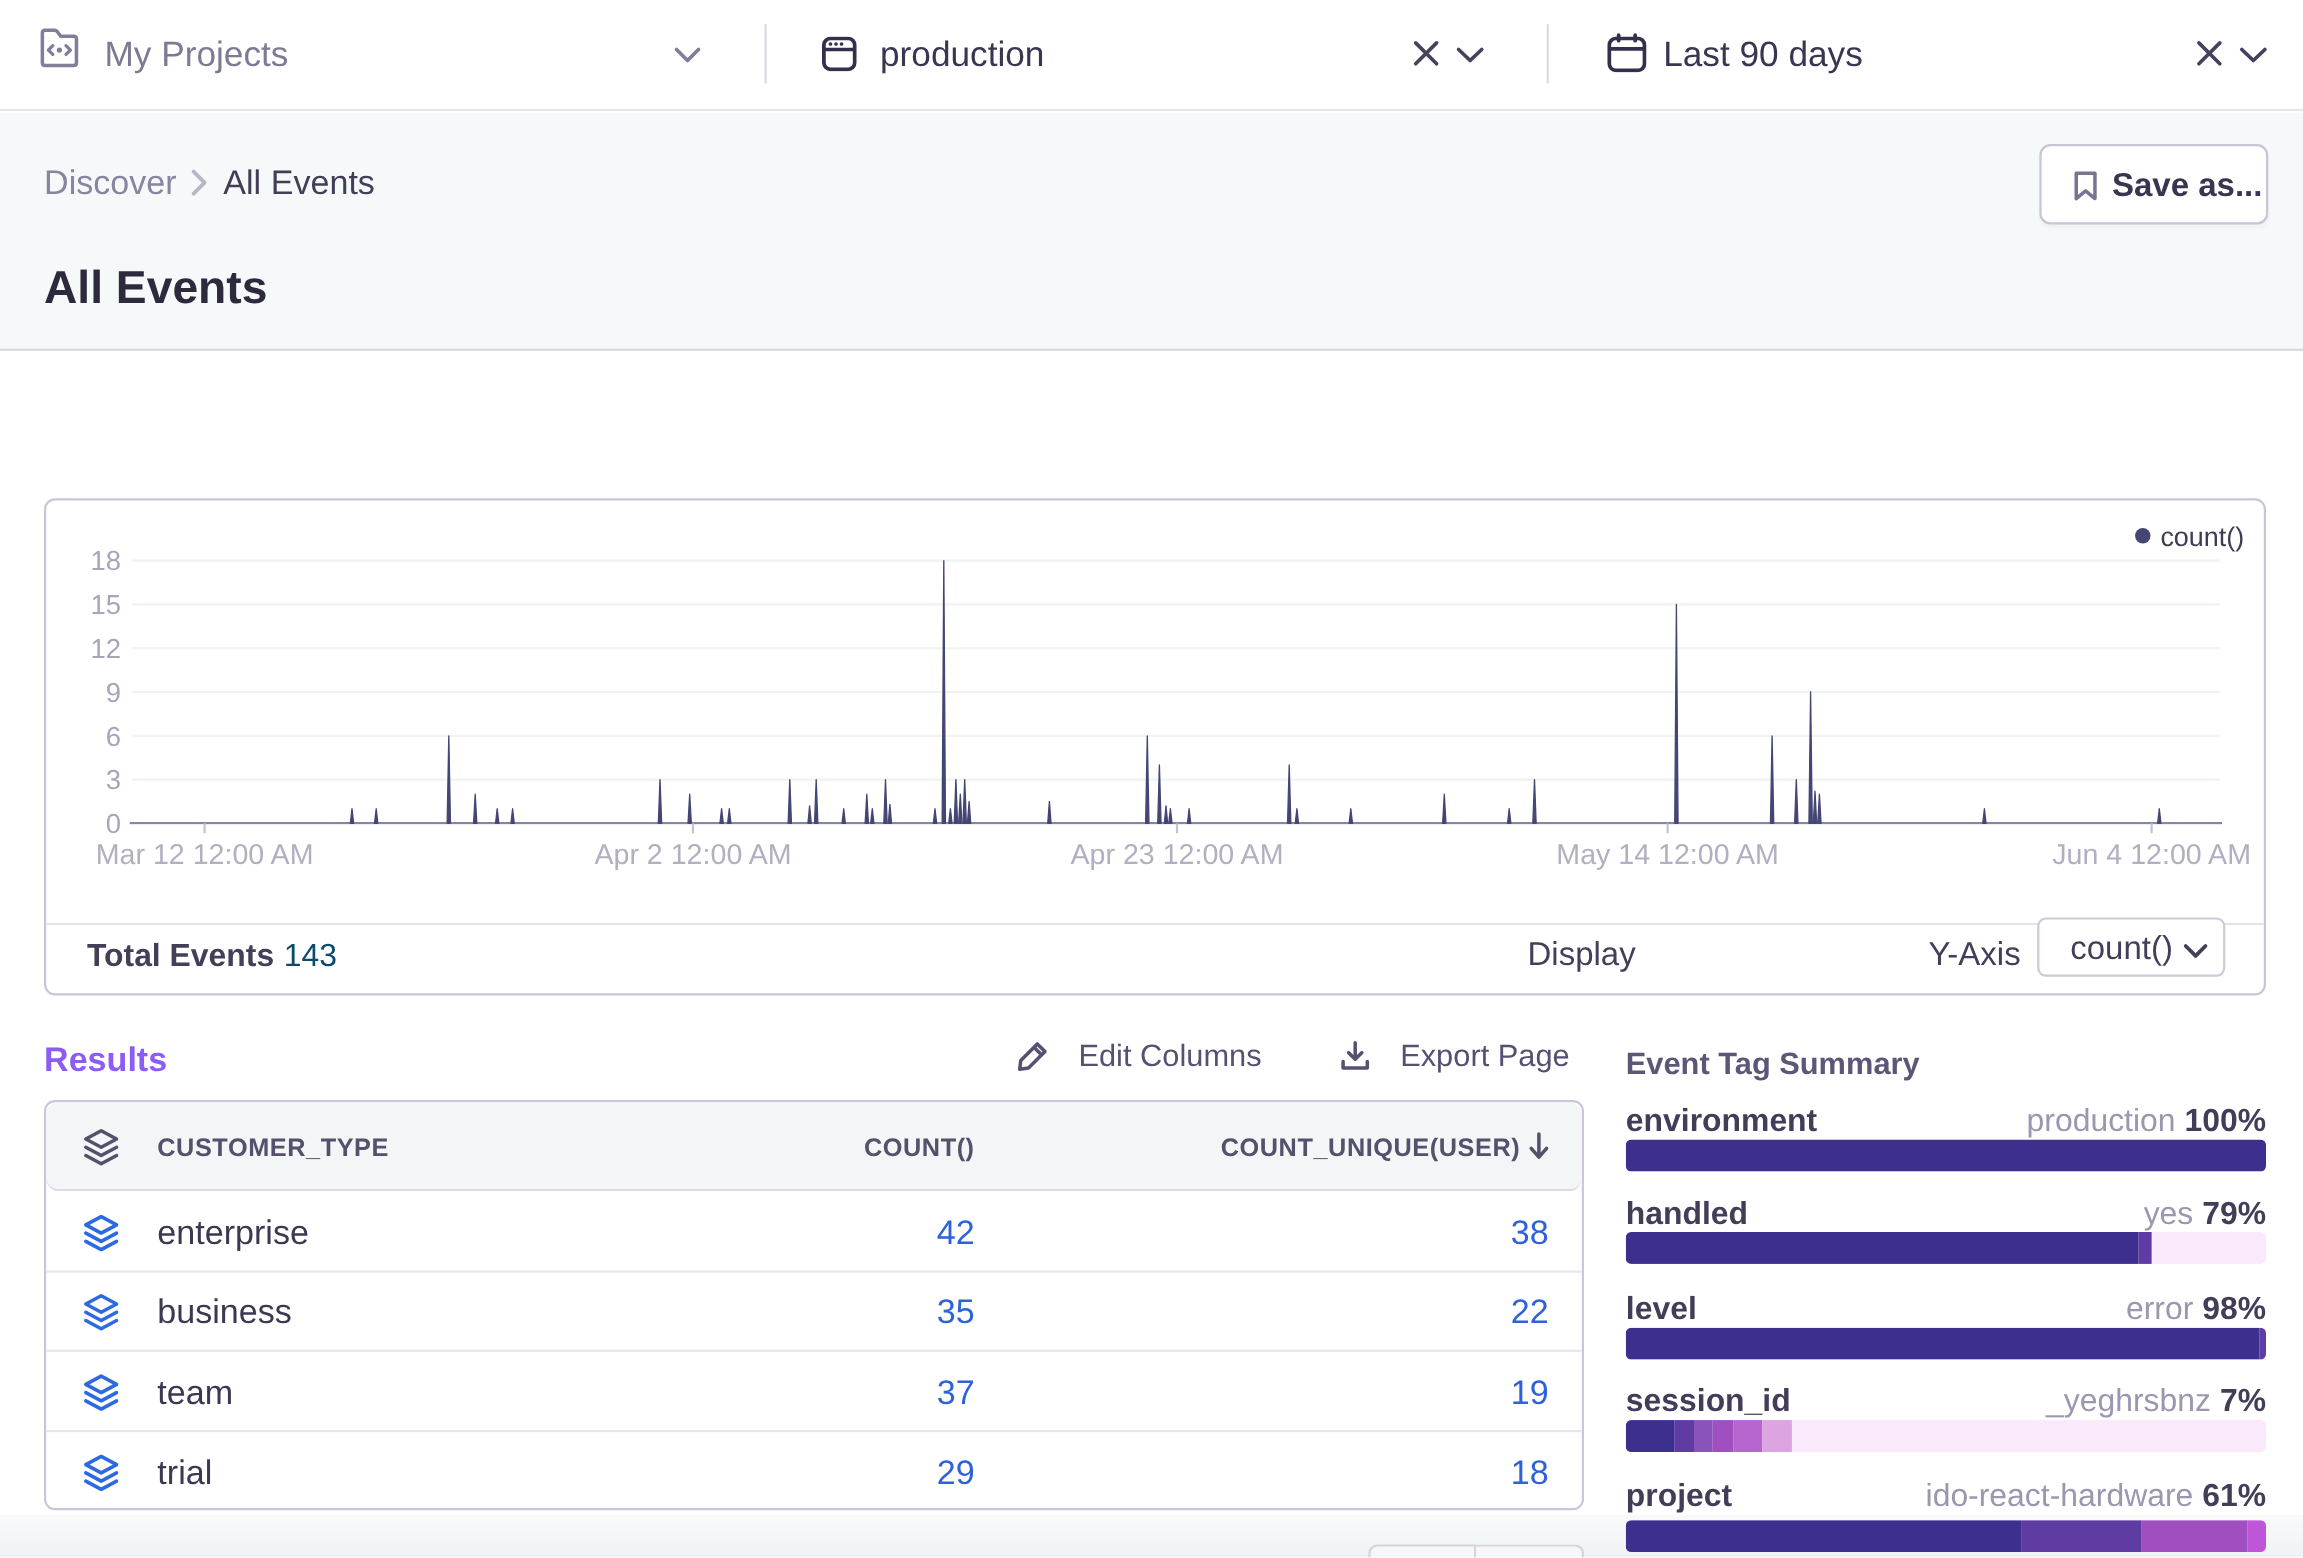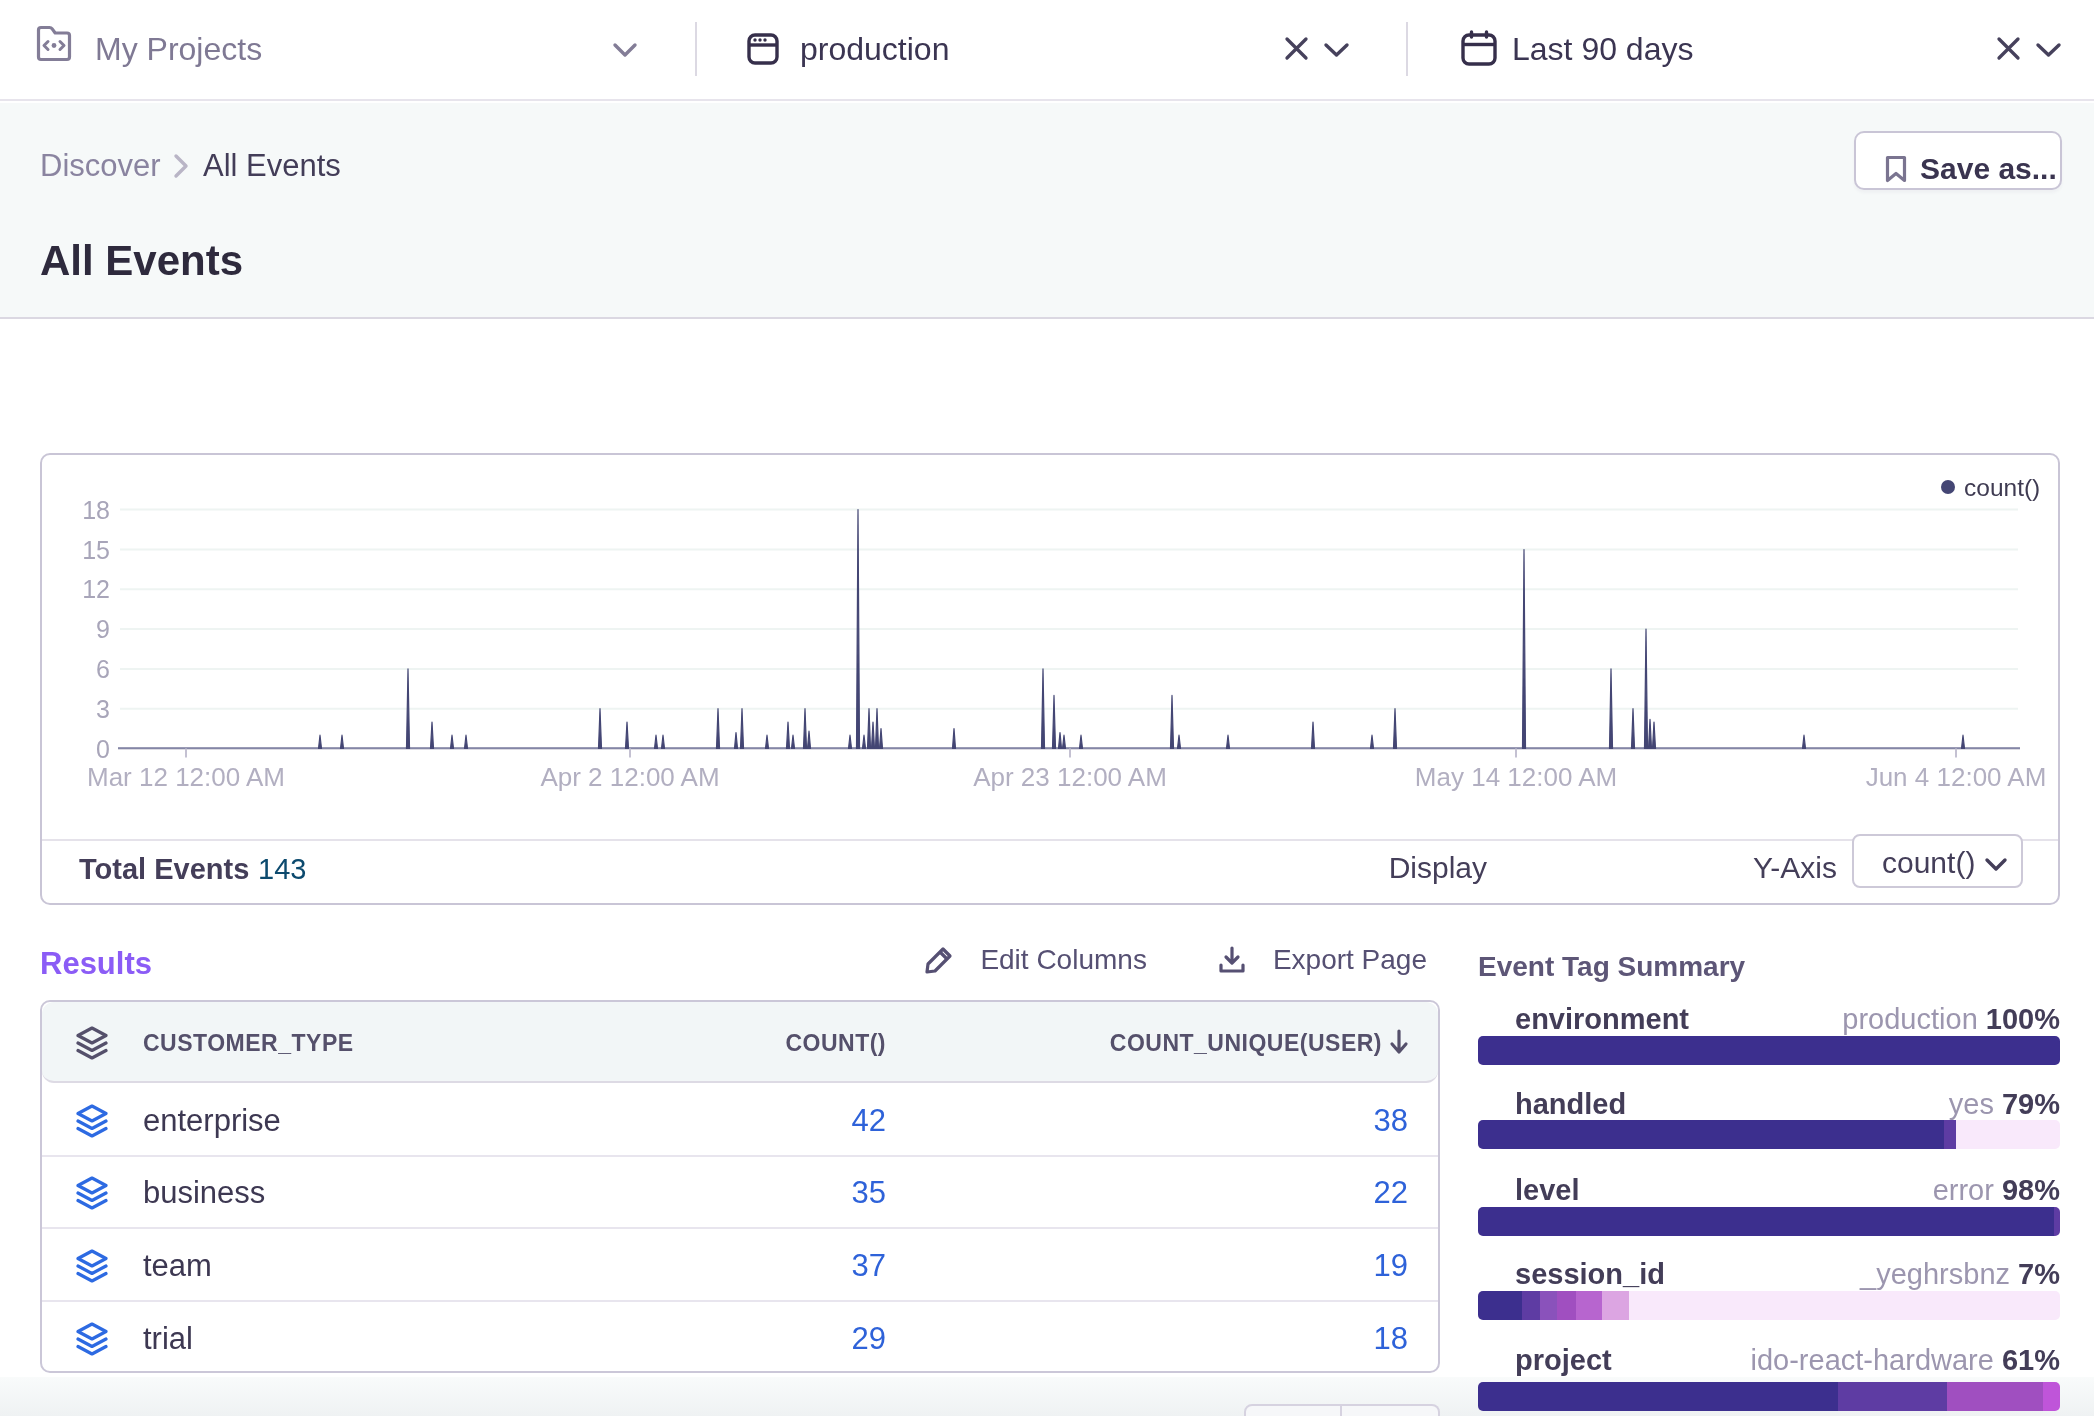--- a/index.html
+++ b/index.html
@@ -10,21 +10,21 @@
 
 
 #topbar { position:absolute; left:0; top:0; width:2094px; height:101px; background:#fff; border-bottom:2px solid #e7e4ec; }
 .tbtext { position:absolute; font-size:32px; color:#3b3552; white-space:nowrap; }
 .tbmuted { color:#7f7994; }
 .vdiv { position:absolute; top:22px; width:2px; height:54px; background:#dcd9e3; }
 
 
 #subhead { position:absolute; left:0; top:103px; width:2094px; height:216px; background:#f6f9f9; border-bottom:2px solid #dbd8e2; }
 #crumbs { position:absolute; left:40px; top:45px; font-size:31px; color:#8a84a0; }
-#saveas { position:absolute; left:1854px; top:28px; width:208px; height:59px; background:#fff; border:2px solid #c9c5d6; border-radius:10px; box-shadow:0 3px 3px rgba(70,60,100,0.04); }
+#saveas { position:absolute; left:1854px; top:28px; width:208px; height:73px; background:#fff; border:2px solid #c9c5d6; border-radius:10px; box-shadow:0 3px 3px rgba(70,60,100,0.04); }
 #saveas span { position:absolute; left:64px; top:19px; font-size:30px; font-weight:bold; color:#3a3450; }
 #pagetitle { position:absolute; left:40px; top:134px; font-size:42px; font-weight:bold; color:#2e2a3d; letter-spacing:0px; }
 
 
 #search { position:absolute; left:40px; top:353px; width:2020px; height:77px; background:#fff; border:2px solid #c7c3d4; border-radius:10px; }
 #search .q { position:absolute; left:56px; top:21px; font-size:30px; color:#433e58; }
 
 
 #chartpanel { position:absolute; left:40px; top:453px; width:2020px; height:452px; background:#fff; border:2px solid #c9c5d6; border-radius:10px; }
 #chartfooter { position:absolute; left:0px; top:384px; width:2016px; height:64px; border-top:2px solid #e5e2ea; }
@@ -41,21 +41,21 @@
 #rtable { position:absolute; left:40px; top:1000px; width:1400px; height:373px; background:#fff; border:2px solid #cbc7d8; border-radius:10px; overflow:hidden; }
 #rthead { position:absolute; left:0; top:0; width:1396px; height:81px; background:#f2f6f7; border-bottom:2px solid #dddae4;border-radius:12px; }
 .hcell { position:absolute; top:28px; font-size:23px; font-weight:bold; color:#55506b; letter-spacing:0.5px; }
 .rrow { position:absolute; left:0; width:1396px; height:73px; border-bottom:2px solid #e8e5ee; }
 .rrow .name { position:absolute; left:101px; top:19px; font-size:31px; color:#3d3852; }
 .rrow .num { position:absolute; top:19px; font-size:31px; color:#2e62d9; text-align:right; }
 
 
 #tags { position:absolute; left:1478px; top:948px; width:582px; }
 #tagtitle { position:absolute; left:0; top:3px; font-size:28px; font-weight:bold; color:#5d5677; }
-.taglabel { position:absolute; left:0; font-size:29px; font-weight:bold; color:#433d58;margin-left:37px; }
+.taglabel { position:absolute; left:0; font-size:29px; font-weight:bold; color:#433d58; }
 .tagval { position:absolute; right:0; font-size:29px; color:#9c96af; text-align:right; white-space:nowrap; }
 .tagval b { color:#433d58; font-weight:bold; }
 .tagbar { position:absolute; left:0; width:582px; height:29px; border-radius:5px; overflow:hidden; background:#f9e9fb; }
 .seg { position:absolute; top:0; height:29px; }
 
 
 #bottomstrip { position:absolute; left:0; top:1377px; width:2094px; height:39px; background:linear-gradient(#f9fbfb,#eff2f3); }
 #pag1 { position:absolute; left:1244px; top:1404px; width:98px; height:30px; background:#f6f7f9; border:2px solid #d6d2e0; border-radius:8px 0 0 0; }
 #pag2 { position:absolute; left:1342px; top:1404px; width:98px; height:30px; background:#f6f7f9; border:2px solid #d6d2e0; border-left:none; border-radius:0 8px 0 0; }
 svg { display:block; }

